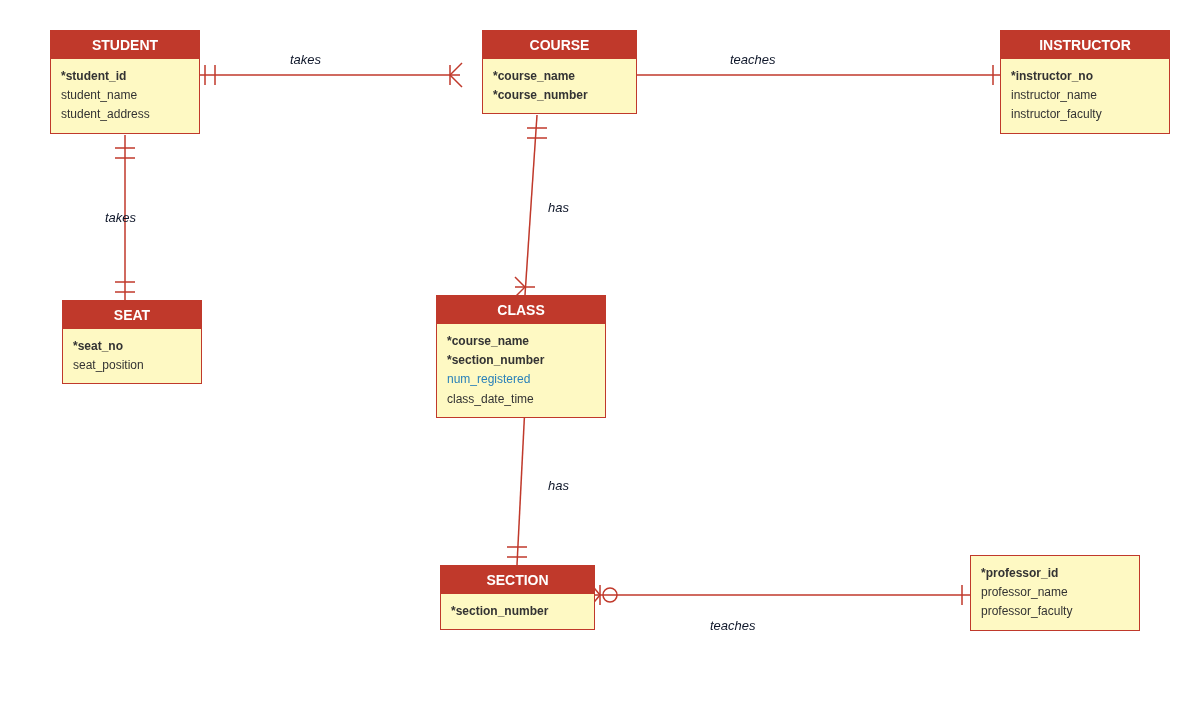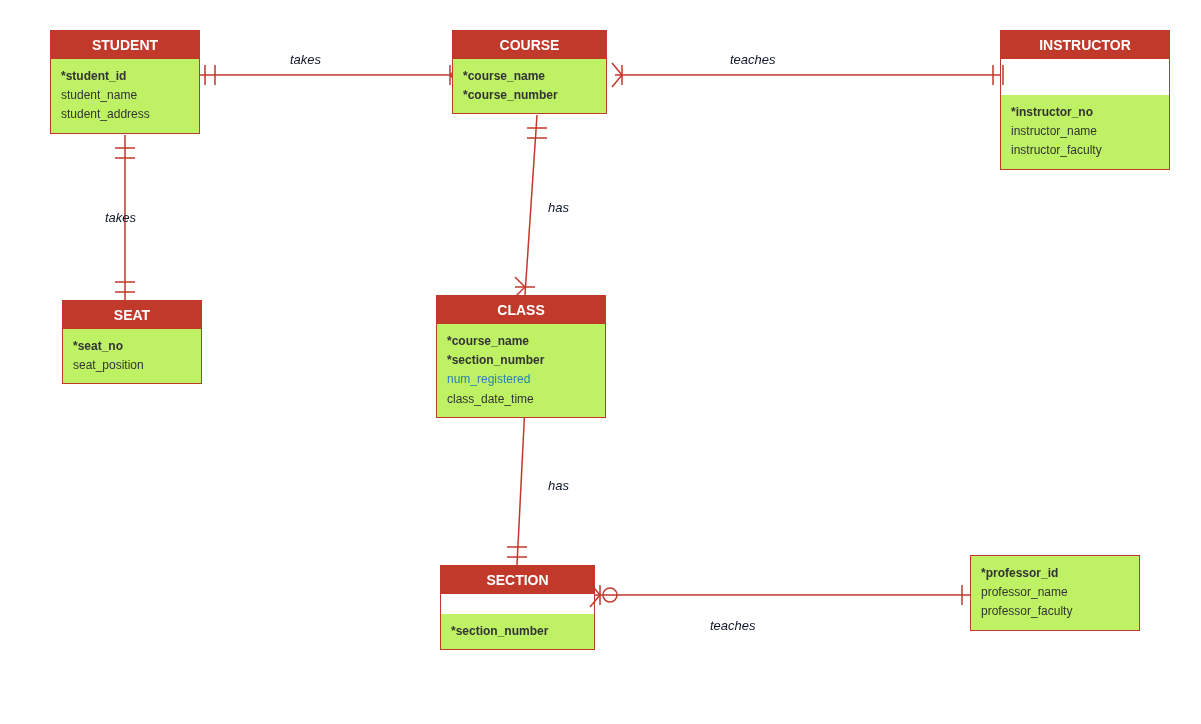--- a/index.html
+++ b/index.html
@@ -25,21 +25,21 @@
     }
     .entity-header {
       background: #c0392b;
       color: #fff;
       font-weight: bold;
       font-size: 14px;
       padding: 6px 10px;
       text-align: center;
     }
     .entity-body {
-      background: #bef264;
+      background: #fef9c3;
       padding: 8px 10px;
       font-size: 12px;
       color: #333;
       line-height: 1.6;
     }
     .entity-body .pk {
       font-weight: bold;
     }
     .entity-body .fk {
       color: #2980b9;
@@ -125,29 +125,29 @@
 
   <div class="entity" style="left:50px; top:30px; width:150px;">
     <div class="entity-header">STUDENT</div>
     <div class="entity-body">
       <div class="pk">*student_id</div>
       <div>student_name</div>
       <div>student_address</div>
     </div>
   </div>
 
-  <div class="entity" style="left:452px; top:30px; width:155px;justify-content:center;">
+  <div class="entity" style="left:482px; top:30px; width:155px;justify-content:center;">
     <div class="entity-header">COURSE</div>
     <div class="entity-body">
       <div class="pk">*course_name</div>
       <div class="pk">*course_number</div>
     </div>
   </div>
 
-  <div class="entity" style="left:1000px; top:30px; width:170px;gap:36px;">
+  <div class="entity" style="left:1000px; top:30px; width:170px;">
     <div class="entity-header">INSTRUCTOR</div>
     <div class="entity-body">
       <div class="pk">*instructor_no</div>
       <div>instructor_name</div>
       <div>instructor_faculty</div>
     </div>
   </div>
 
   <div class="entity" style="left:62px; top:300px; width:140px;">
     <div class="entity-header">SEAT</div>
@@ -160,21 +160,21 @@
   <div class="entity" style="left:436px; top:295px; width:170px;">
     <div class="entity-header">CLASS</div>
     <div class="entity-body">
       <div class="pk">*course_name</div>
       <div class="pk">*section_number</div>
       <div class="fk">num_registered</div>
       <div>class_date_time</div>
     </div>
   </div>
 
-  <div class="entity" style="left:440px; top:565px; width:155px;gap:20px;">
+  <div class="entity" style="left:440px; top:565px; width:155px;">
     <div class="entity-header">SECTION</div>
     <div class="entity-body">
       <div class="pk">*section_number</div>
     </div>
   </div>
 
   <div class="entity" style="left:970px; top:555px; width:170px;">
     <div class="entity-body">
       <div class="pk">*professor_id</div>
       <div>professor_name</div>

